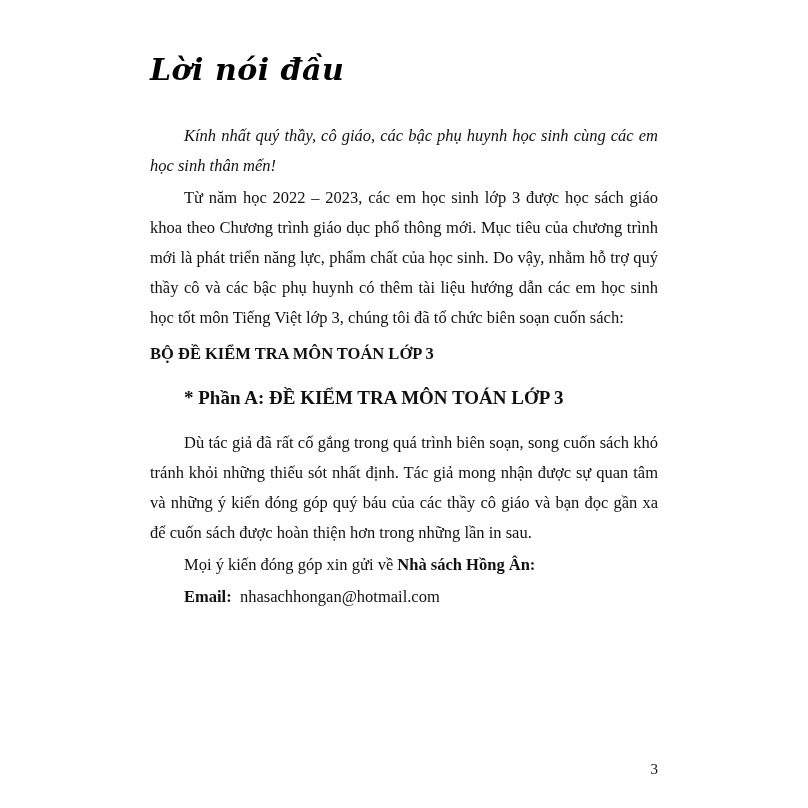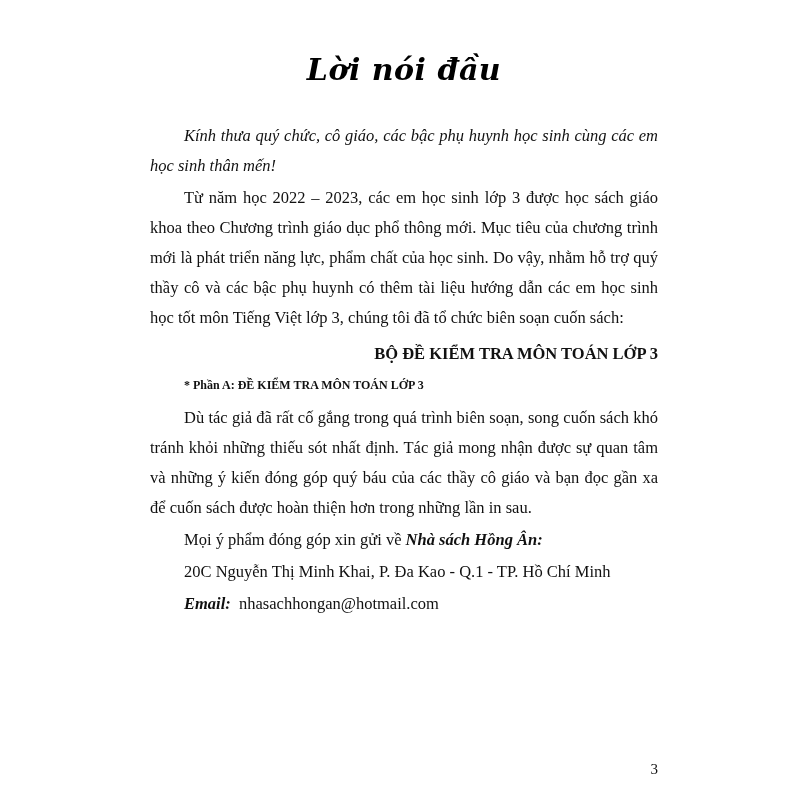--- a/index.html
+++ b/index.html
@@ -15,21 +15,20 @@
     overflow: hidden;
   }
   .page {
     position: relative;
     width: 808px;
     height: 808px;
     box-sizing: border-box;
     padding: 30px 150px 20px 150px;
   }
   .page-title {
-    text-align: center;
     font-family: "DejaVu Serif", serif;
     font-style: italic;
     font-weight: bold;
     font-size: 30px;
     letter-spacing: 0.5px;
     margin-top: 22px;
     margin-bottom: 34px;
     color: #000;
   }
   .body-text {
@@ -42,33 +41,32 @@
     margin: 0 0 2px 0;
   }
   .indent {
     text-indent: 34px;
   }
   .italic {
     font-style: italic;
   }
   .bold {
     font-weight: bold;
-    font-style: italic;
   }
   .center-bold {
-    text-align: right;
+    text-align: left;
     font-weight: bold;
     font-size: 16.5px;
     margin: 6px 0 6px 0;
   }
   .sect-head {
     text-indent: 34px;
     font-weight: bold;
-    font-size: 12px;
-    margin: 6px 0;
+    font-size: 19px;
+    margin: 12px 0;
   }
   .para-gap {
     margin-top: 0;
   }
   .contact-line {
     text-indent: 34px;
   }
   .page-number {
     position: absolute;
     right: 150px;
@@ -79,36 +77,35 @@
 </style>
 </head>
 <body>
 
 <div class="page">
 
   <div class="page-title">Lời nói đầu</div>
 
   <div class="body-text">
 
-    <p class="indent italic">Kính thưa quý chức, cô giáo, các bậc phụ huynh học sinh cùng các em học sinh thân mến!</p>
+    <p class="indent italic">Kính nhất quý thầy, cô giáo, các bậc phụ huynh học sinh cùng các em học sinh thân mến!</p>
 
     <p class="indent para-gap">Từ năm học 2022 – 2023, các em học sinh lớp 3 được học sách giáo khoa theo Chương trình giáo dục phổ thông mới. Mục tiêu của chương trình mới là phát triển năng lực, phẩm chất của học sinh. Do vậy, nhằm hỗ trợ quý thầy cô và các bậc phụ huynh có thêm tài liệu hướng dẫn các em học sinh học tốt môn Tiếng Việt lớp 3, chúng tôi đã tổ chức biên soạn cuốn sách:</p>
 
     <p class="center-bold">BỘ ĐỀ KIỂM TRA MÔN TOÁN LỚP 3</p>
 
 
     <p class="sect-head">* Phần A: ĐỀ KIỂM TRA MÔN TOÁN LỚP 3</p>
 
 
 
     <p class="indent para-gap">Dù tác giả đã rất cố gắng trong quá trình biên soạn, song cuốn sách khó tránh khỏi những thiếu sót nhất định. Tác giả mong nhận được sự quan tâm và những ý kiến đóng góp quý báu của các thầy cô giáo và bạn đọc gần xa để cuốn sách được hoàn thiện hơn trong những lần in sau.</p>
 
-    <p class="contact-line para-gap"><span>Mọi ý phẩm đóng góp xin gửi về </span><span class="bold">Nhà sách Hồng Ân:</span></p>
+    <p class="contact-line para-gap"><span>Mọi ý kiến đóng góp xin gửi về </span><span class="bold">Nhà sách Hồng Ân:</span></p>
 
-    <p class="contact-line">20C Nguyễn Thị Minh Khai, P. Đa Kao - Q.1 - TP. Hồ Chí Minh</p>
 
     <p class="contact-line"><span class="bold">Email:</span>&nbsp;&nbsp;<span>nhasachhongan@hotmail.com</span></p>
 
   </div>
 
   <div class="page-number">3</div>
 
 </div>
 
 </body></html>

